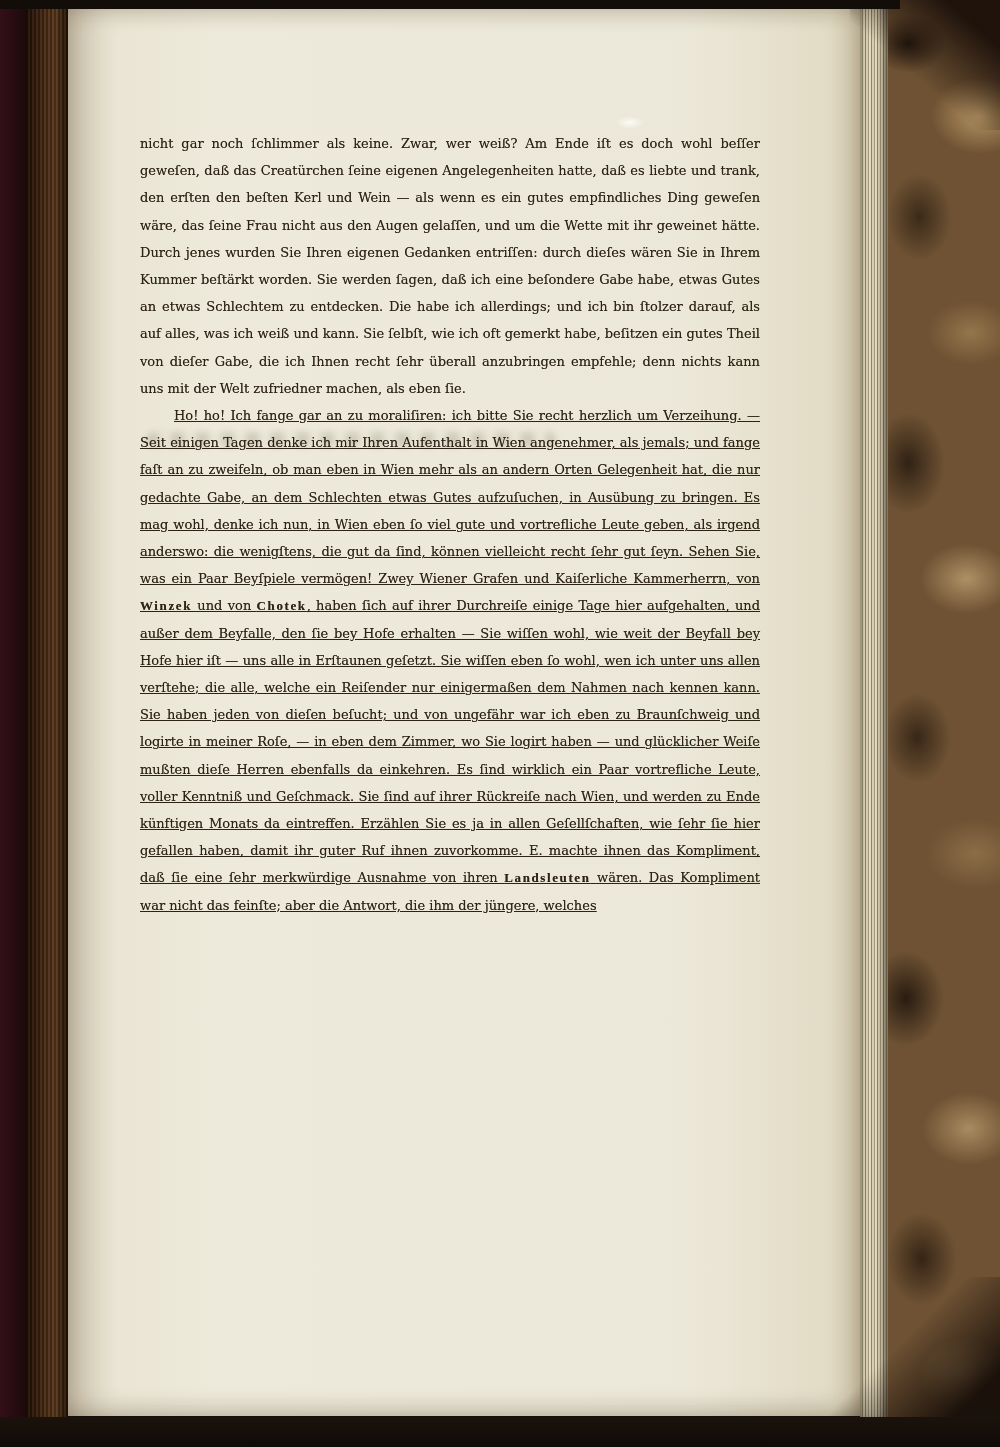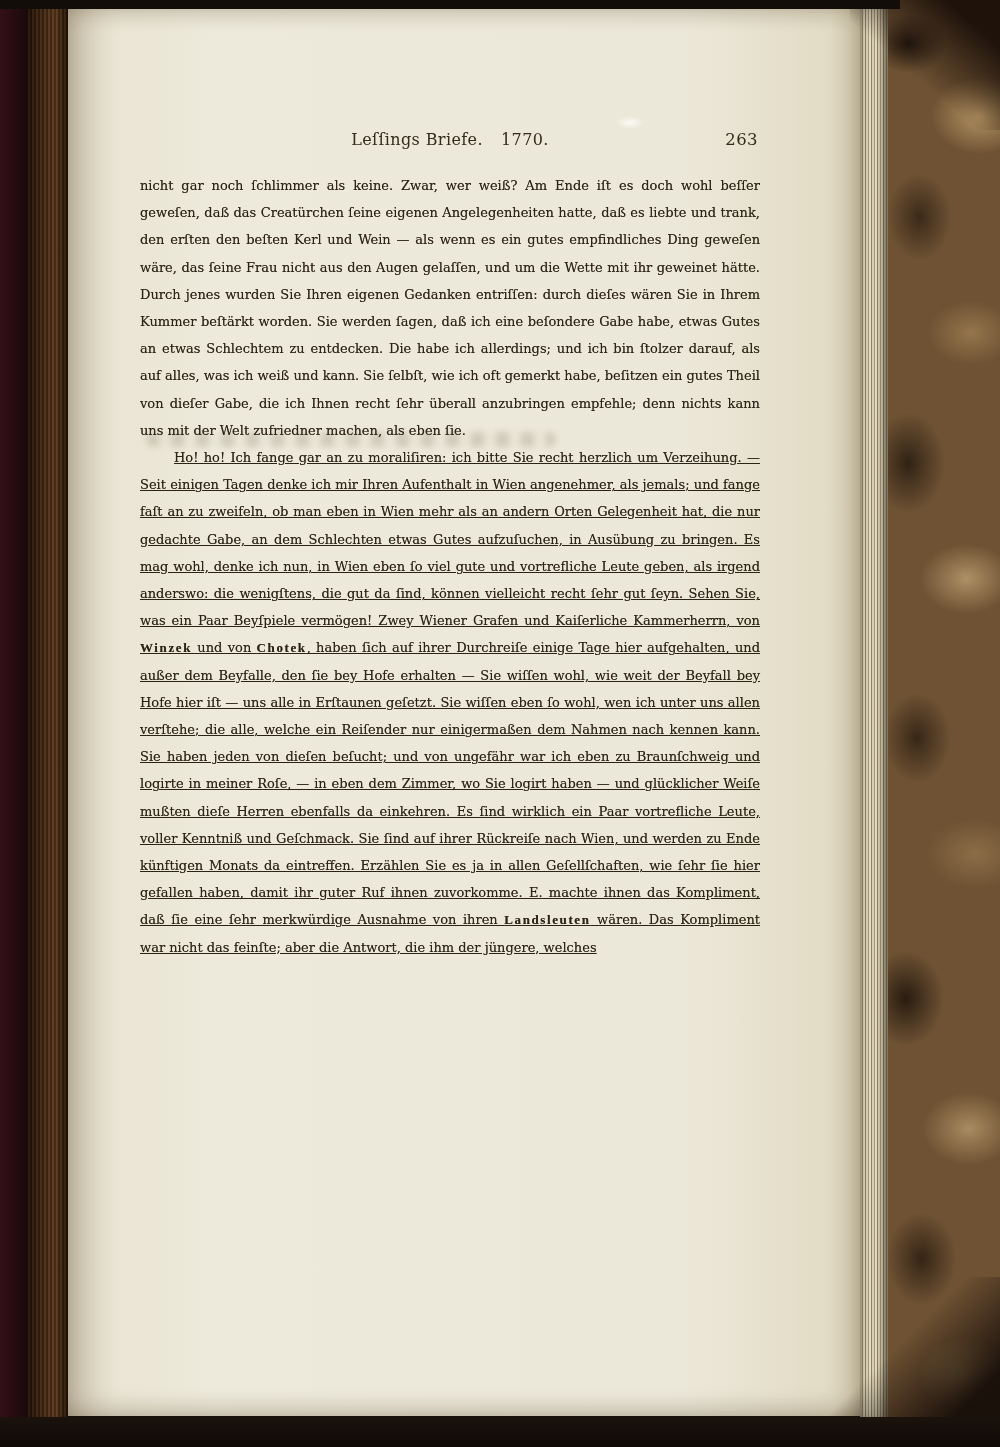--- a/index.html
+++ b/index.html
@@ -108,26 +108,20 @@
 <div class="scan">
 
   <div class="board-edge"></div>
   <div class="spine"></div>
 
   <div class="page">
     <div class="blemish"></div>
     <div class="show-through"></div>
 
     <div class="inner">
-      <div class="running-head">
-        <span class="head-center">
-          <span>Leſſings Briefe.</span><span class="head-year">1770.</span>
-        </span>
-        <span class="page-number">263</span>
-      </div>
 
       <div class="body-text">
         <p class="para">nicht gar noch ſchlimmer als keine. Zwar, wer weiß? Am Ende iſt es doch wohl beſſer geweſen, daß das Creatürchen ſeine eigenen Angelegenheiten hatte, daß es liebte und trank, den erſten den beſten Kerl und Wein — als wenn es ein gutes empfindliches Ding geweſen wäre, das ſeine Frau nicht aus den Augen gelaſſen, und um die Wette mit ihr geweinet hätte. Durch jenes wurden Sie Ihren eigenen Gedanken entriſſen: durch dieſes wären Sie in Ihrem Kummer beſtärkt worden. Sie werden ſagen, daß ich eine beſondere Gabe habe, etwas Gutes an etwas Schlechtem zu entdecken. Die habe ich allerdings; und ich bin ſtolzer darauf, als auf alles, was ich weiß und kann. Sie ſelbſt, wie ich oft gemerkt habe, beſitzen ein gutes Theil von dieſer Gabe, die ich Ihnen recht ſehr überall anzubringen empfehle; denn nichts kann uns mit der Welt zufriedner machen, als eben ſie.</p>
         <p class="para indent"><span>Ho! ho! Ich fange gar an zu moraliſiren: ich bitte Sie recht herzlich um Verzeihung. — Seit einigen Tagen denke ich mir Ihren Aufenthalt in Wien angenehmer, als jemals; und fange faſt an zu zweifeln, ob man eben in Wien mehr als an andern Orten Gelegenheit hat, die nur gedachte Gabe, an dem Schlechten etwas Gutes aufzuſuchen, in Ausübung zu bringen. Es mag wohl, denke ich nun, in Wien eben ſo viel gute und vortrefliche Leute geben, als irgend anderswo: die wenigſtens, die gut da ſind, können vielleicht recht ſehr gut ſeyn. Sehen Sie, was ein Paar Beyſpiele vermögen! Zwey Wiener Grafen und Kaiſerliche Kammerherrn, von </span><span class="antiqua">Winzek</span><span> und von </span><span class="antiqua">Chotek</span><span>, haben ſich auf ihrer Durchreiſe einige Tage hier aufgehalten, und außer dem Beyfalle, den ſie bey Hofe erhalten — Sie wiſſen wohl, wie weit der Beyfall bey Hofe hier iſt — uns alle in Erſtaunen geſetzt. Sie wiſſen eben ſo wohl, wen ich unter uns allen verſtehe; die alle, welche ein Reiſender nur einigermaßen dem Nahmen nach kennen kann. Sie haben jeden von dieſen beſucht; und von ungefähr war ich eben zu Braunſchweig und logirte in meiner Roſe, — in eben dem Zimmer, wo Sie logirt haben — und glücklicher Weiſe mußten dieſe Herren ebenfalls da einkehren. Es ſind wirklich ein Paar vortrefliche Leute, voller Kenntniß und Geſchmack. Sie ſind auf ihrer Rückreiſe nach Wien, und werden zu Ende künftigen Monats da eintreffen. Erzählen Sie es ja in allen Geſellſchaften, wie ſehr ſie hier gefallen haben, damit ihr guter Ruf ihnen zuvorkomme. E. machte ihnen das Kompliment, daß ſie eine ſehr merkwürdige Ausnahme von ihren </span><span class="antiqua">Landsleuten</span><span> wären. Das Kompliment war nicht das feinſte; aber die Antwort, die ihm der jüngere, welches</span></p>
       </div>
     </div>
   </div>
 
   <div class="fore-edge"></div>
   <div class="marble"></div>

